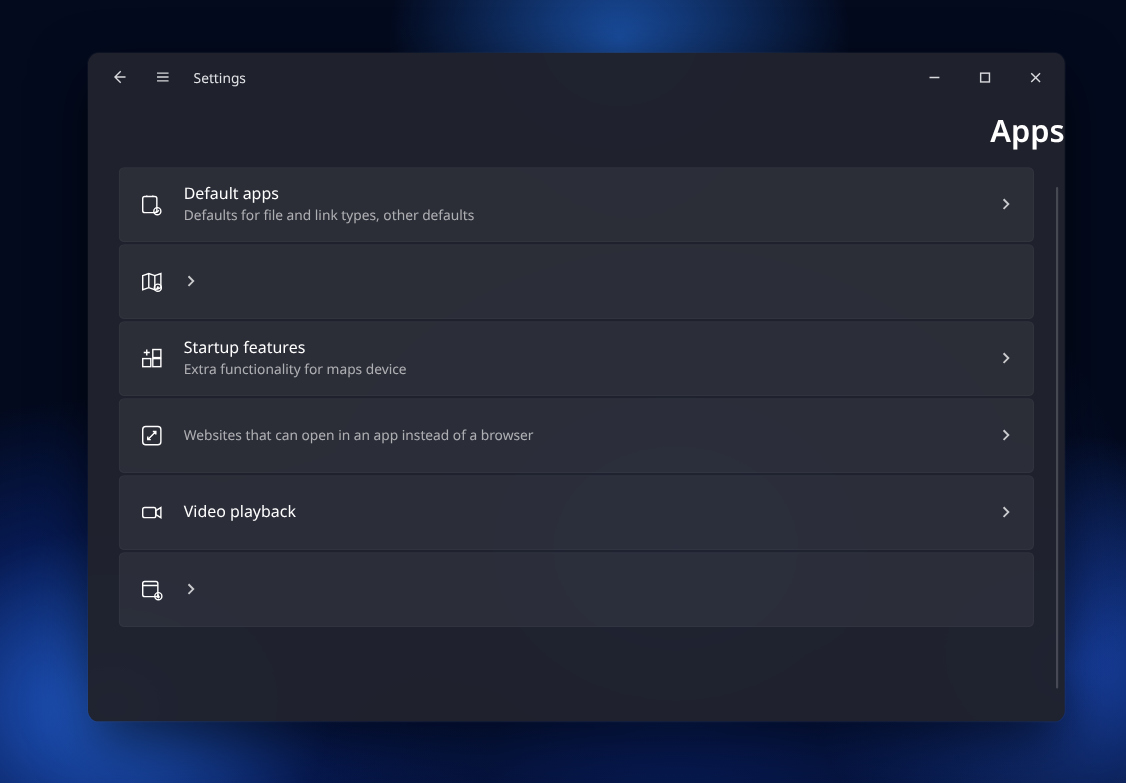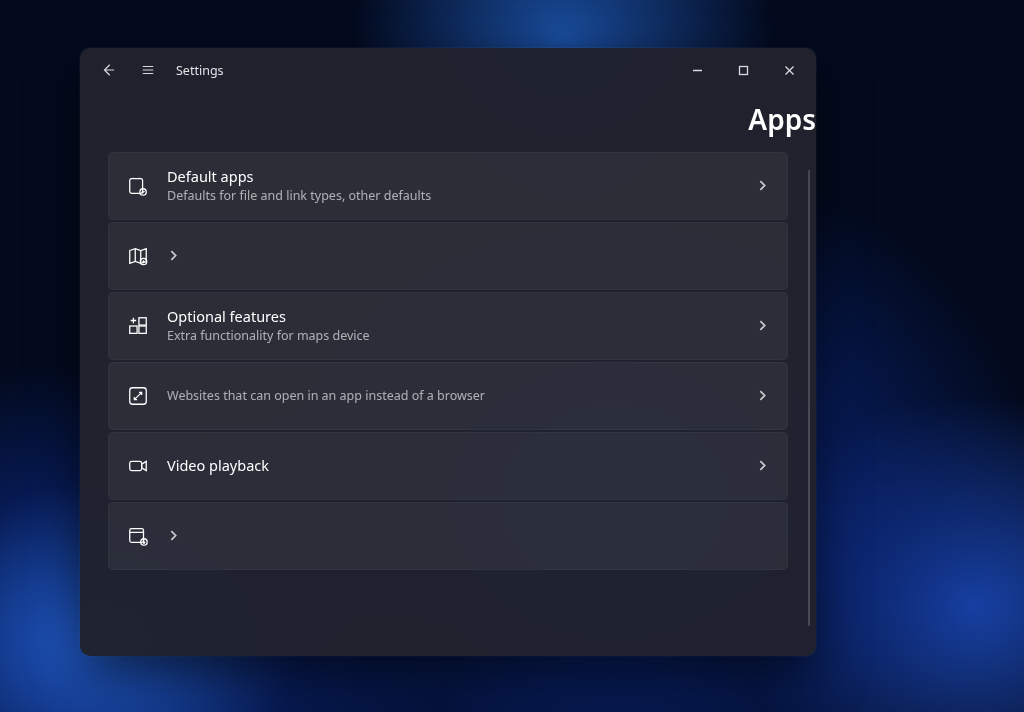--- a/index.html
+++ b/index.html
@@ -10,21 +10,21 @@
       radial-gradient(ellipse 500px 400px at 10% 90%, rgba(40,110,240,0.85) 0%, rgba(10,40,130,0.5) 40%, rgba(2,10,40,0) 70%),
       radial-gradient(ellipse 400px 350px at 95% 85%, rgba(30,80,200,0.8) 0%, rgba(2,10,40,0) 60%),
       radial-gradient(ellipse 350px 300px at 55% 5%, rgba(40,120,240,0.6) 0%, rgba(2,10,40,0) 60%),
       #030a1e;
     position: relative;
   }
   .window {
     position: absolute;
     left: 80px;
     top: 48px;
-    width: 736px;
+    width: 888px;
     height: 608px;
     background: rgba(32,34,44,0.97);
     border-radius: 10px;
     box-shadow: 0 20px 50px rgba(0,0,0,0.6), 0 0 0 1px rgba(255,255,255,0.04);
     display: flex;
     flex-direction: column;
     overflow: hidden;
     color: #ffffff;
   }
   .titlebar {
@@ -169,21 +169,21 @@
     <div class="card">
       <div class="card-icon">
         <svg viewBox="0 0 24 24">
             <rect x="3" y="12" width="8" height="8"></rect>
             <rect x="13" y="12" width="8" height="8"></rect>
             <rect x="13" y="3" width="8" height="8"></rect>
             <path d="M7 3v6M4 6h6"></path>
           </svg>
       </div>
       <div class="card-text">
-        <div class="card-title">Optional features</div>
+        <div class="card-title">Startup features</div>
         <div class="card-desc">Extra functionality for maps device</div>
       </div>
       <div class="chevron"><svg viewBox="0 0 12 12">
             <path d="M4 2l4 4-4 4"></path>
           </svg></div>
     </div>
 
     <div class="card">
       <div class="card-icon">
         <svg viewBox="0 0 24 24">

